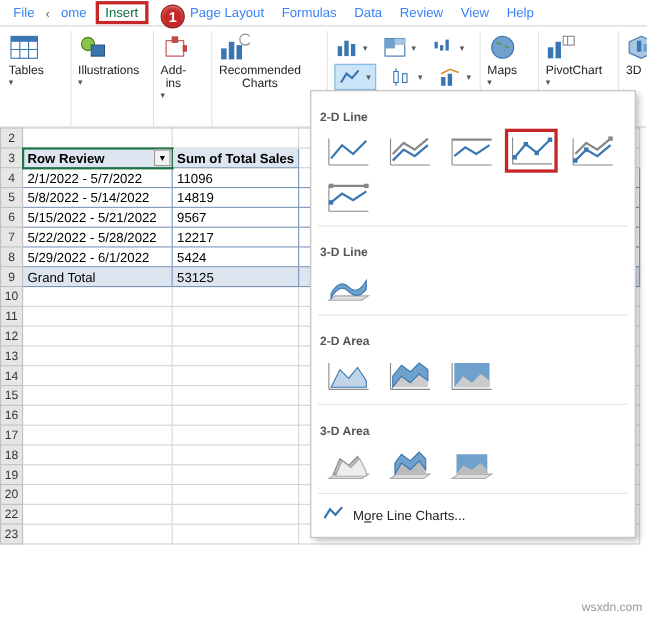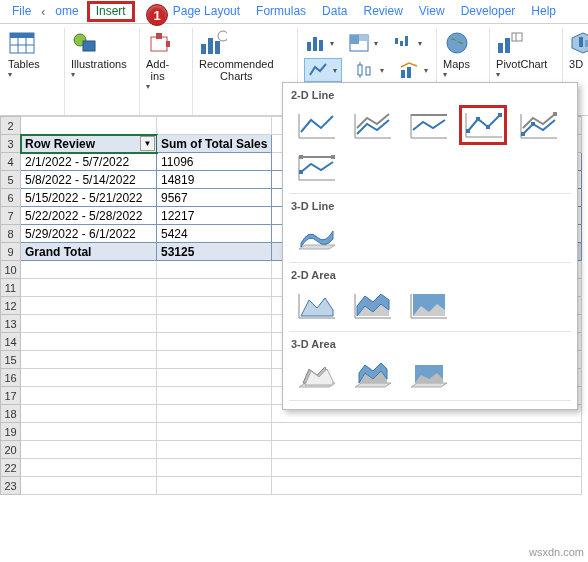--- a/index.html
+++ b/index.html
@@ -115,36 +115,36 @@
     background:#dde5f0; font-weight:bold; border:1px solid #7a94b8;
     position:relative;
   }
   .filter-btn {
     position:absolute; right:1px; top:1px; width:15px; height:15px;
     border:1px solid #9b9b9b; background:#f3f3f3;
     display:flex; align-items:center; justify-content:center; font-size:8px;
   }
   .num { text-align:left; }
   .pvt-row td { border-color:#7a94b8; }
-  .pvt-total td { border-color:#7a94b8; font-weight:bold; background:#dde5f0;}
+  .pvt-total td { border-color:#7a94b8; font-weight:normal; background:#dde5f0;}
   .sel-border { outline:2px solid #217346; outline-offset:-1px;}
 
   
   .gallery {
     position:absolute;
     left:282px; top:82px;
     width:296px;
     background:#fff;
     border:1px solid #bcbcbc;
     box-shadow:3px 3px 6px rgba(0,0,0,.25);
     padding-bottom:4px;
     z-index:20;
   }
   .gallery h4 {
-    margin:6px 8px 4px; font-size:11px; font-weight:bold; color:#555;
+    margin:18px 8px 4px; font-size:11px; font-weight:bold; color:#555;
   }
   .thumb-row {
     display:flex; gap:10px; padding:2px 10px; flex-wrap:wrap;
   }
   .thumb {
     width:46px; height:38px; border:1px solid transparent;
     display:flex; align-items:center; justify-content:center;
   }
   .thumb.highlight{
     border:3px solid #c62828;
@@ -171,21 +171,20 @@
   <div class="tab">File</div>
   <span class="scroll-caret">‹</span>
   <div class="tab">ome</div>
   <div class="tab insert">Insert</div>
   <div style="width:30px"></div>
   <div class="tab">Page Layout</div>
   <div class="tab">Formulas</div>
   <div class="tab">Data</div>
   <div class="tab">Review</div>
   <div class="tab">View</div>
-  <div class="tab">Developer</div>
   <div class="tab">Help</div>
 </div>
 
 <div class="ribbon">
 
   <div class="group">
     <div class="big-btn">
       <span class="icon-box">
         <svg width="26" height="22">
             <rect x="1" y="1" width="24" height="20" fill="#fff" stroke="#3a76b1"></rect>
@@ -640,15 +639,21 @@
       </div>
     <div class="thumb">
         <svg width="42" height="32">
           <polygon points="4,28 10,24 40,24 34,28" fill="#ddd" stroke="#aaa"></polygon>
           <polygon points="8,6 36,6 36,24 8,24" fill="#6fa1cc"></polygon>
           <polygon points="8,24 14,16 22,20 30,14 36,20 36,24" fill="#bbb"></polygon>
         </svg>
       </div>
   </div>
   <hr>
+  <div class="footer">
+    <span><svg width="20" height="16">
+          <polyline points="2,12 7,4 12,9 18,2" fill="none" stroke="#3a76b1" stroke-width="2"></polyline>
+        </svg></span>
+    <span><span>M</span><span class="u">o</span><span>re Line Charts...</span></span>
+  </div>
 </div>
 
 <div class="watermark">wsxdn.com</div>
 
 </body></html>

